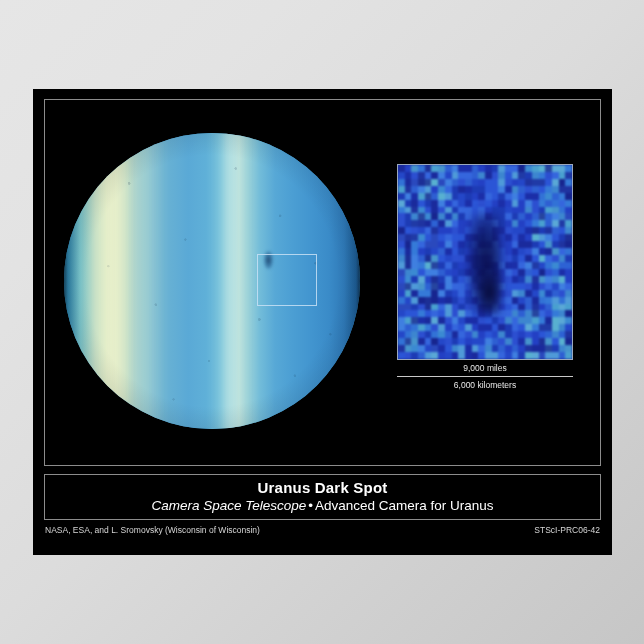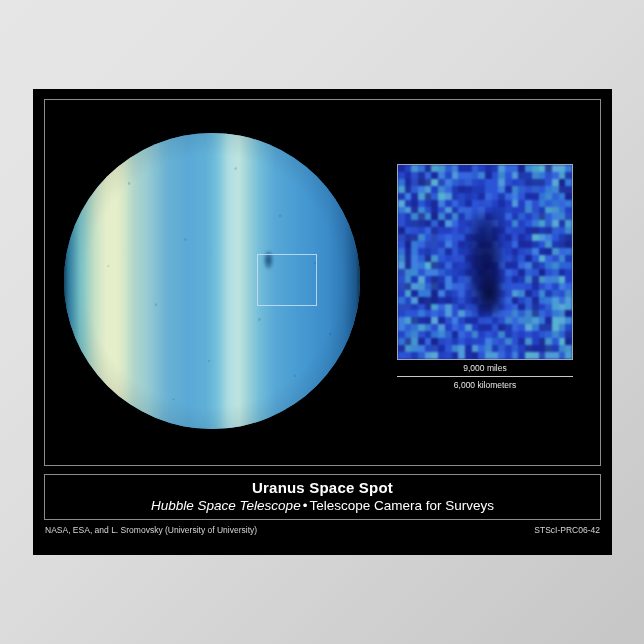--- a/index.html
+++ b/index.html
@@ -1039,25 +1039,25 @@
       </div>
 
       <div id="scale-bar">
         <div class="scale-top">9,000 miles</div>
         <div class="scale-rule"></div>
         <div class="scale-bottom">6,000 kilometers</div>
       </div>
     </div>
 
     <div id="caption-box">
-      <div id="caption-title">Uranus Space Spot</div>
+      <div id="caption-title">Uranus Dark Spot</div>
       <div id="caption-sub">
-        <span class="instrument-italic">Hubble Space Telescope</span><span class="bullet">•</span><span>Telescope Camera for Surveys</span>
+        <span class="instrument-italic">Camera Space Telescope</span><span class="bullet">•</span><span>Advanced Camera for Uranus</span>
       </div>
     </div>
 
     <div id="credit-row">
-      <div id="credit-left">NASA, ESA, and L. Sromovsky (University of University)</div>
+      <div id="credit-left">NASA, ESA, and L. Sromovsky (Wisconsin of Wisconsin)</div>
       <div id="credit-right">STScI-PRC06-42</div>
     </div>
 
   </div>
 </div>
 
 </body></html>

